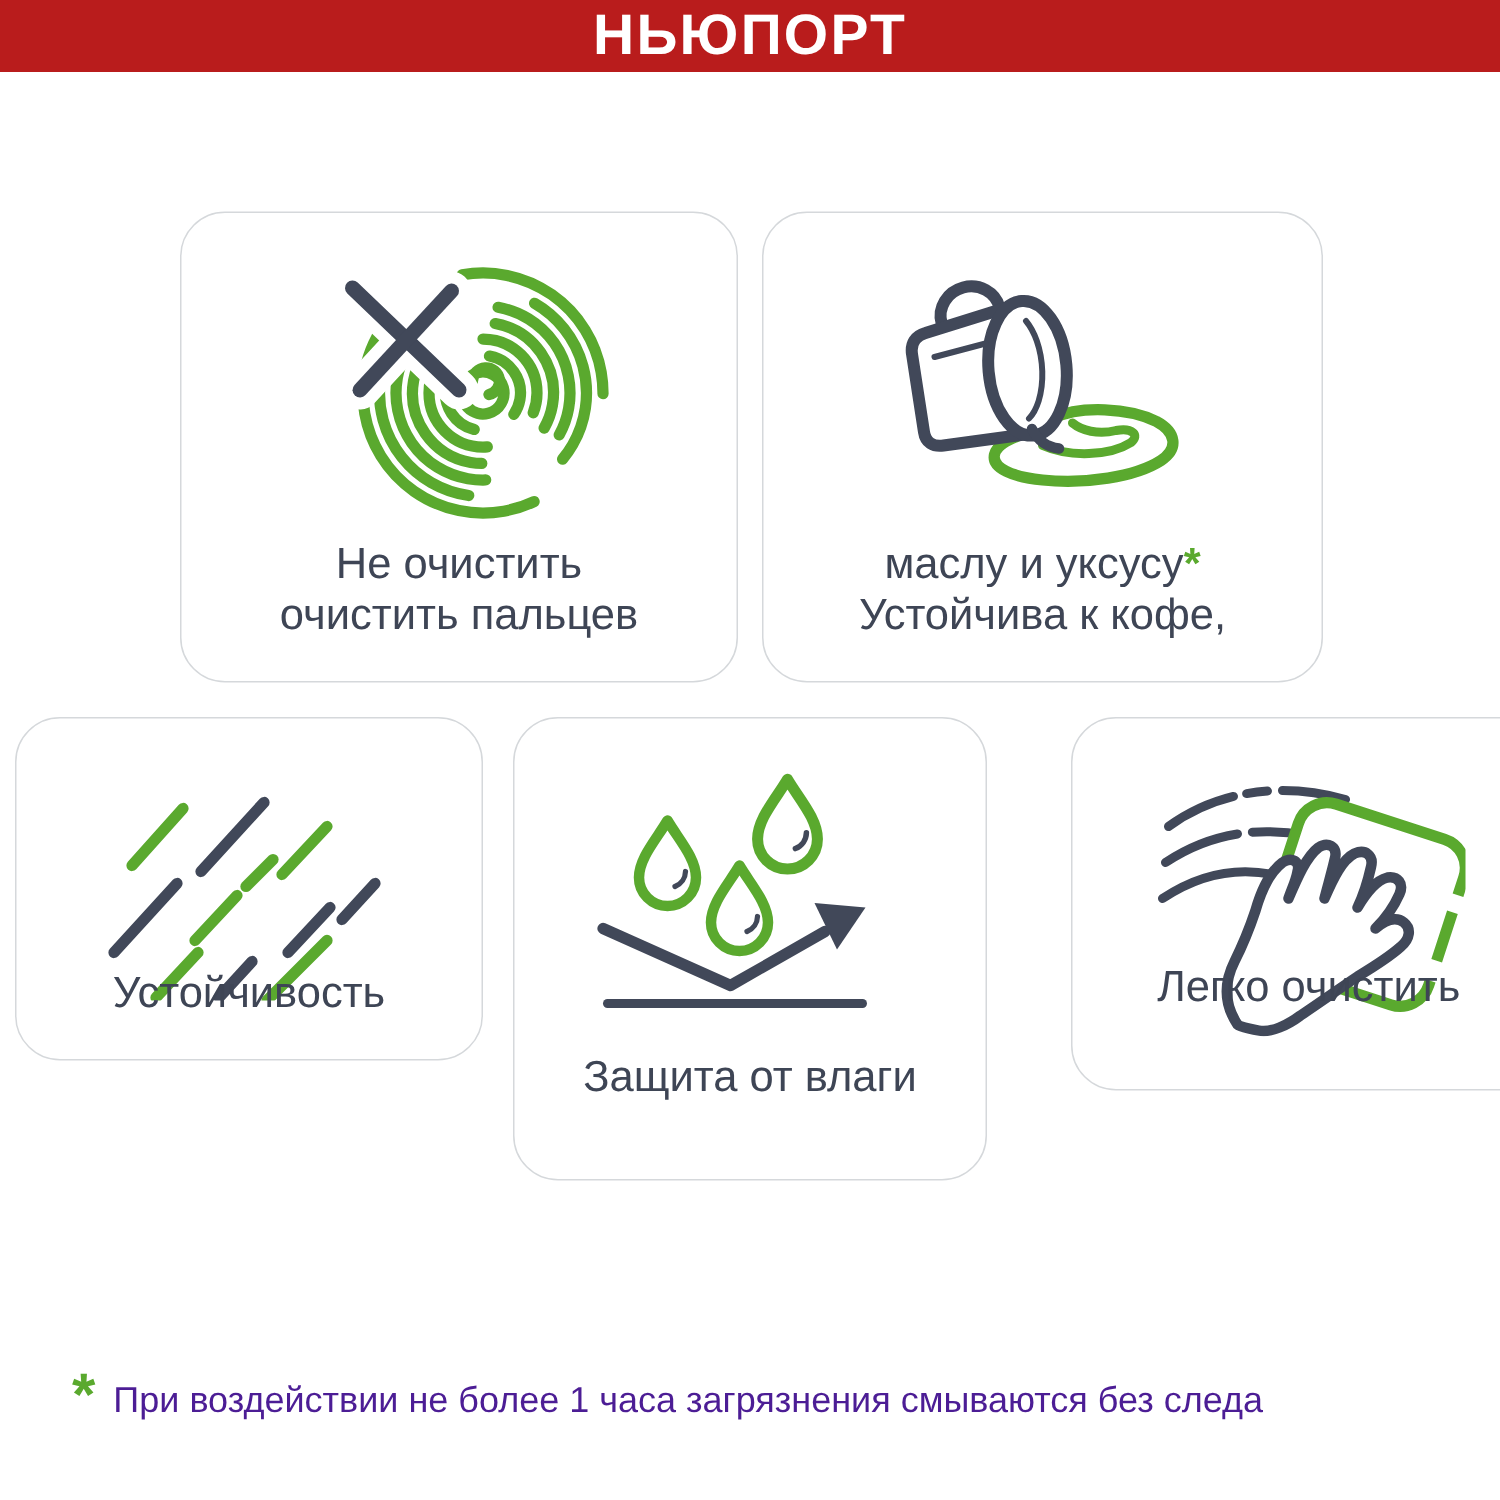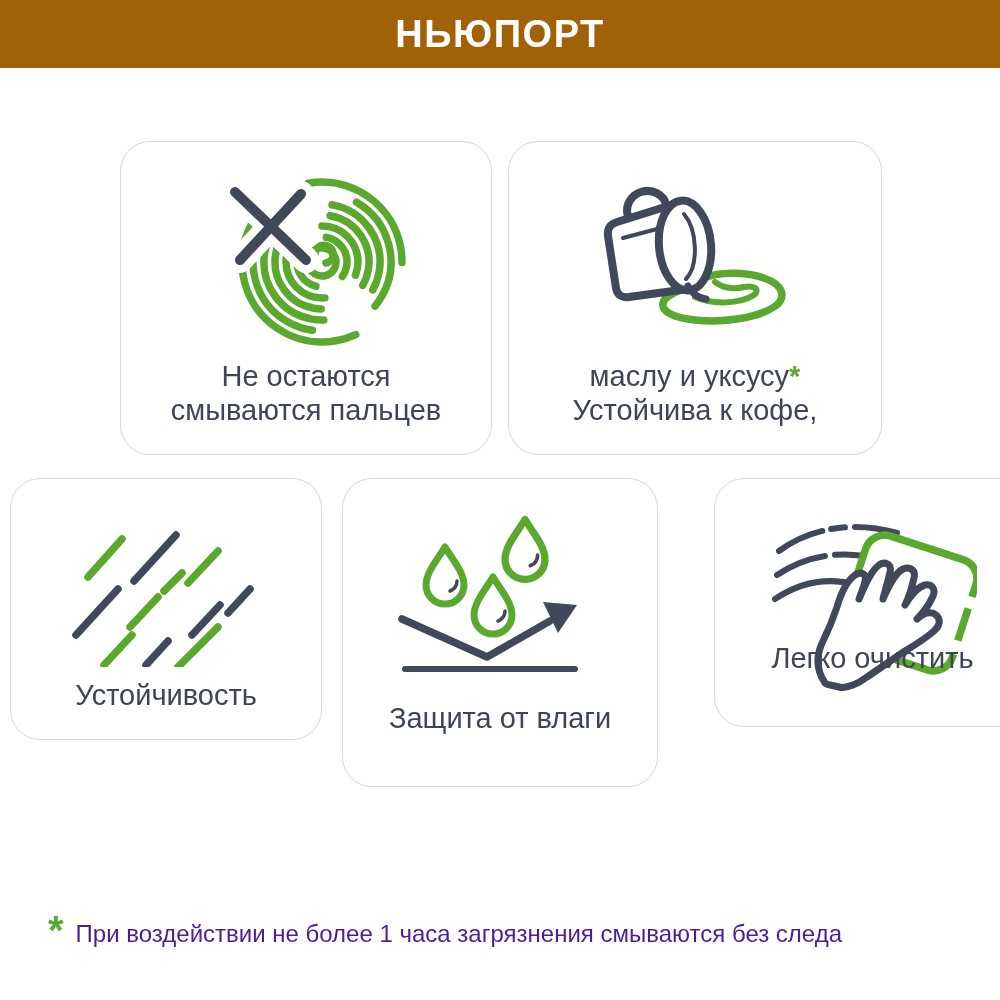--- a/index.html
+++ b/index.html
@@ -1,33 +1,33 @@
 <!DOCTYPE html>
 <html><head>
 <meta charset="utf-8">
 <style>
   html,body{margin:0;padding:0;}
   body{
     width:1000px;height:1000px;position:relative;background:#ffffff;
     font-family:"Liberation Sans","DejaVu Sans",sans-serif;overflow:hidden;
   }
   .header{
-    position:absolute;left:0;top:0;width:1000px;height:68px;
-    background:#a16207;display:flex;align-items:center;justify-content:center;
+    position:absolute;left:0;top:0;width:1000px;height:48px;
+    background:#b91c1c;display:flex;align-items:center;justify-content:center;
   }
   .header-title{
     color:#ffffff;font-size:38px;font-weight:600;letter-spacing:1.5px;
   }
   .card{
     position:absolute;background:#ffffff;border:1.5px solid #D5D8DB;
     border-radius:30px;box-sizing:border-box;
   }
   .card-1{left:120px;top:141px;width:372px;height:314px;}
   .card-2{left:508px;top:141px;width:374px;height:314px;}
-  .card-3{left:10px; top:478px;width:312px;height:262px;}
+  .card-3{left:10px; top:478px;width:312px;height:229px;}
   .card-4{left:342px;top:478px;width:316px;height:309px;}
   .card-5{left:714px;top:478px;width:317px;height:249px;}
   .icon-wrap{position:absolute;}
   .iw-1{left:84px;top:20px;}
   .iw-2{left:76px;top:34px;}
   .iw-3{left:55px;top:38px;}
   .iw-4{left:47px;top:20px;}
   .iw-5{left:52px;top:32px;}
   .card-text{
     position:absolute;left:0;right:0;text-align:center;
@@ -70,22 +70,22 @@
         <path d="M 30,30 L 101,98"></path>
         <path d="M 96,32 L 35,98"></path>
       </g>
       <g stroke="#414859" stroke-width="10" stroke-linecap="round">
         <path d="M 30,30 L 101,98"></path>
         <path d="M 96,32 L 35,98"></path>
       </g>
     </svg>
   </div>
   <div class="card-text tb-low">
-    <div>Не остаются</div>
-    <div>смываются пальцев</div>
+    <div>Не очистить</div>
+    <div>очистить пальцев</div>
   </div>
 </div>
 
 <div class="card card-2">
   <div class="icon-wrap iw-2">
     <svg width="220" height="170" viewBox="0 0 220 170" fill="none" xmlns="http://www.w3.org/2000/svg">
 
       <path d="M 117,103 C 135,94 168,96 186,105 C 199,112 201,123 189,131 C 172,142 138,147 110,144 C 90,142 76,136 78,127 C 80,118 95,115 104,110 C 109,107 112,105 117,103 Z" stroke="#5AA92E" stroke-width="7.5" fill="#FFFFFF" stroke-linejoin="round"></path>
       <path d="M 110,121 C 128,129 155,128 169,119 C 175,114 170,109 159,111 C 147,114 136,111 130,106" stroke="#5AA92E" stroke-width="6" fill="none" stroke-linecap="round"></path>
 

